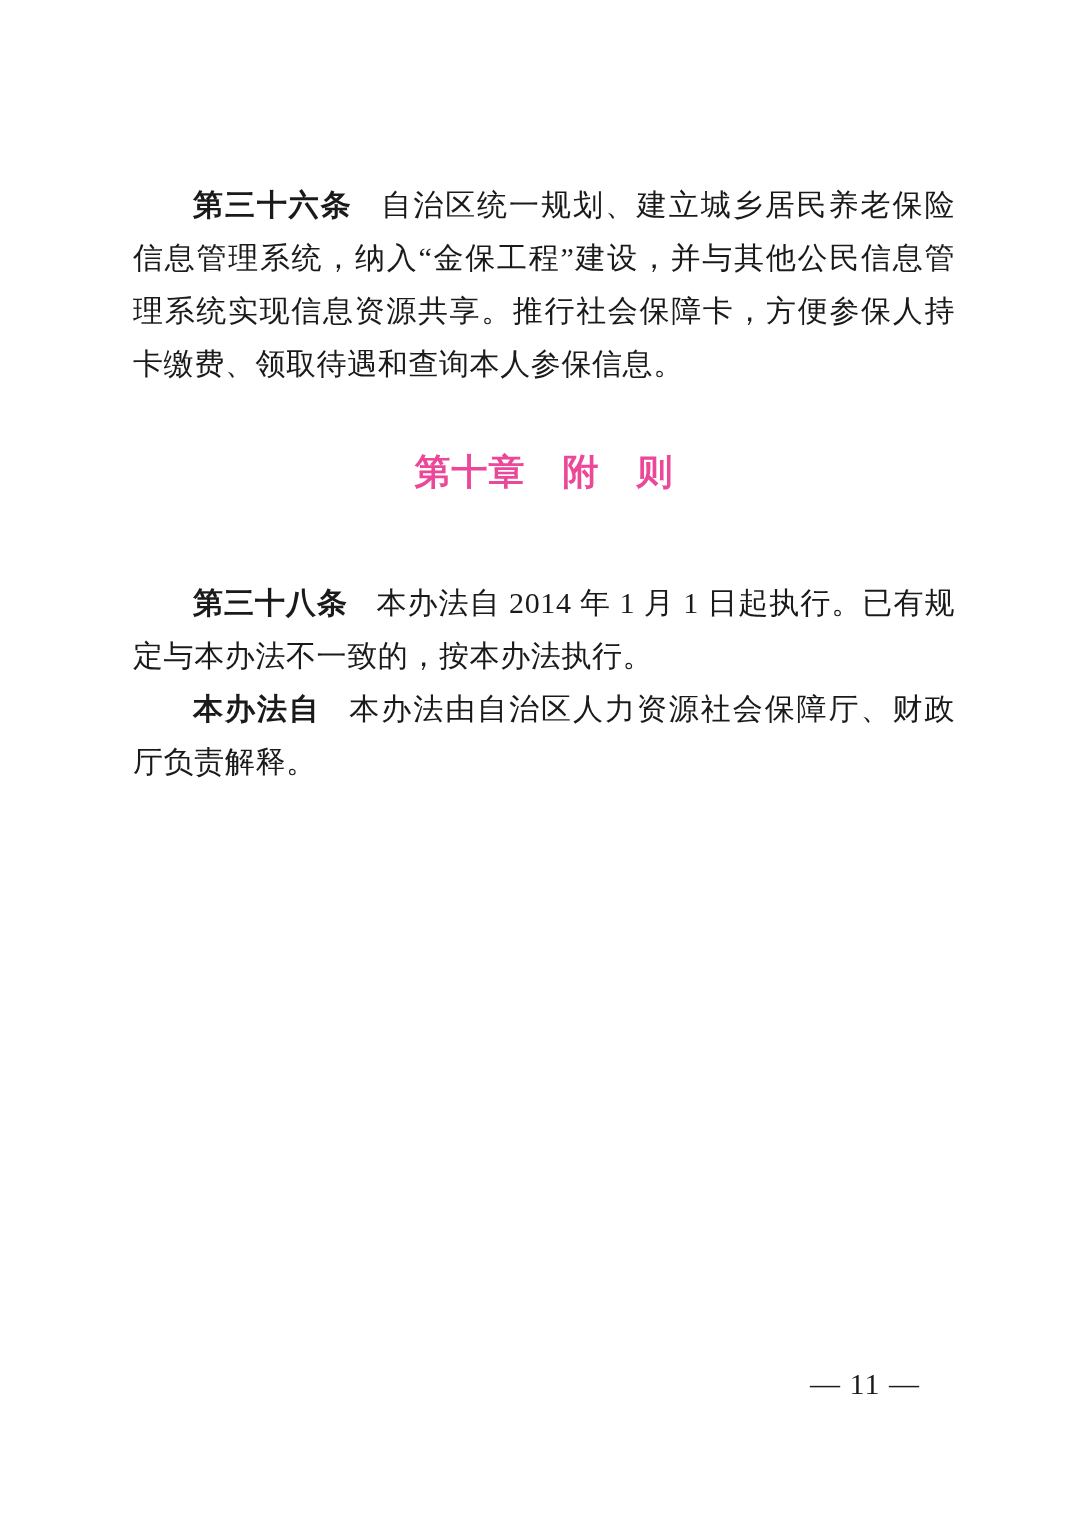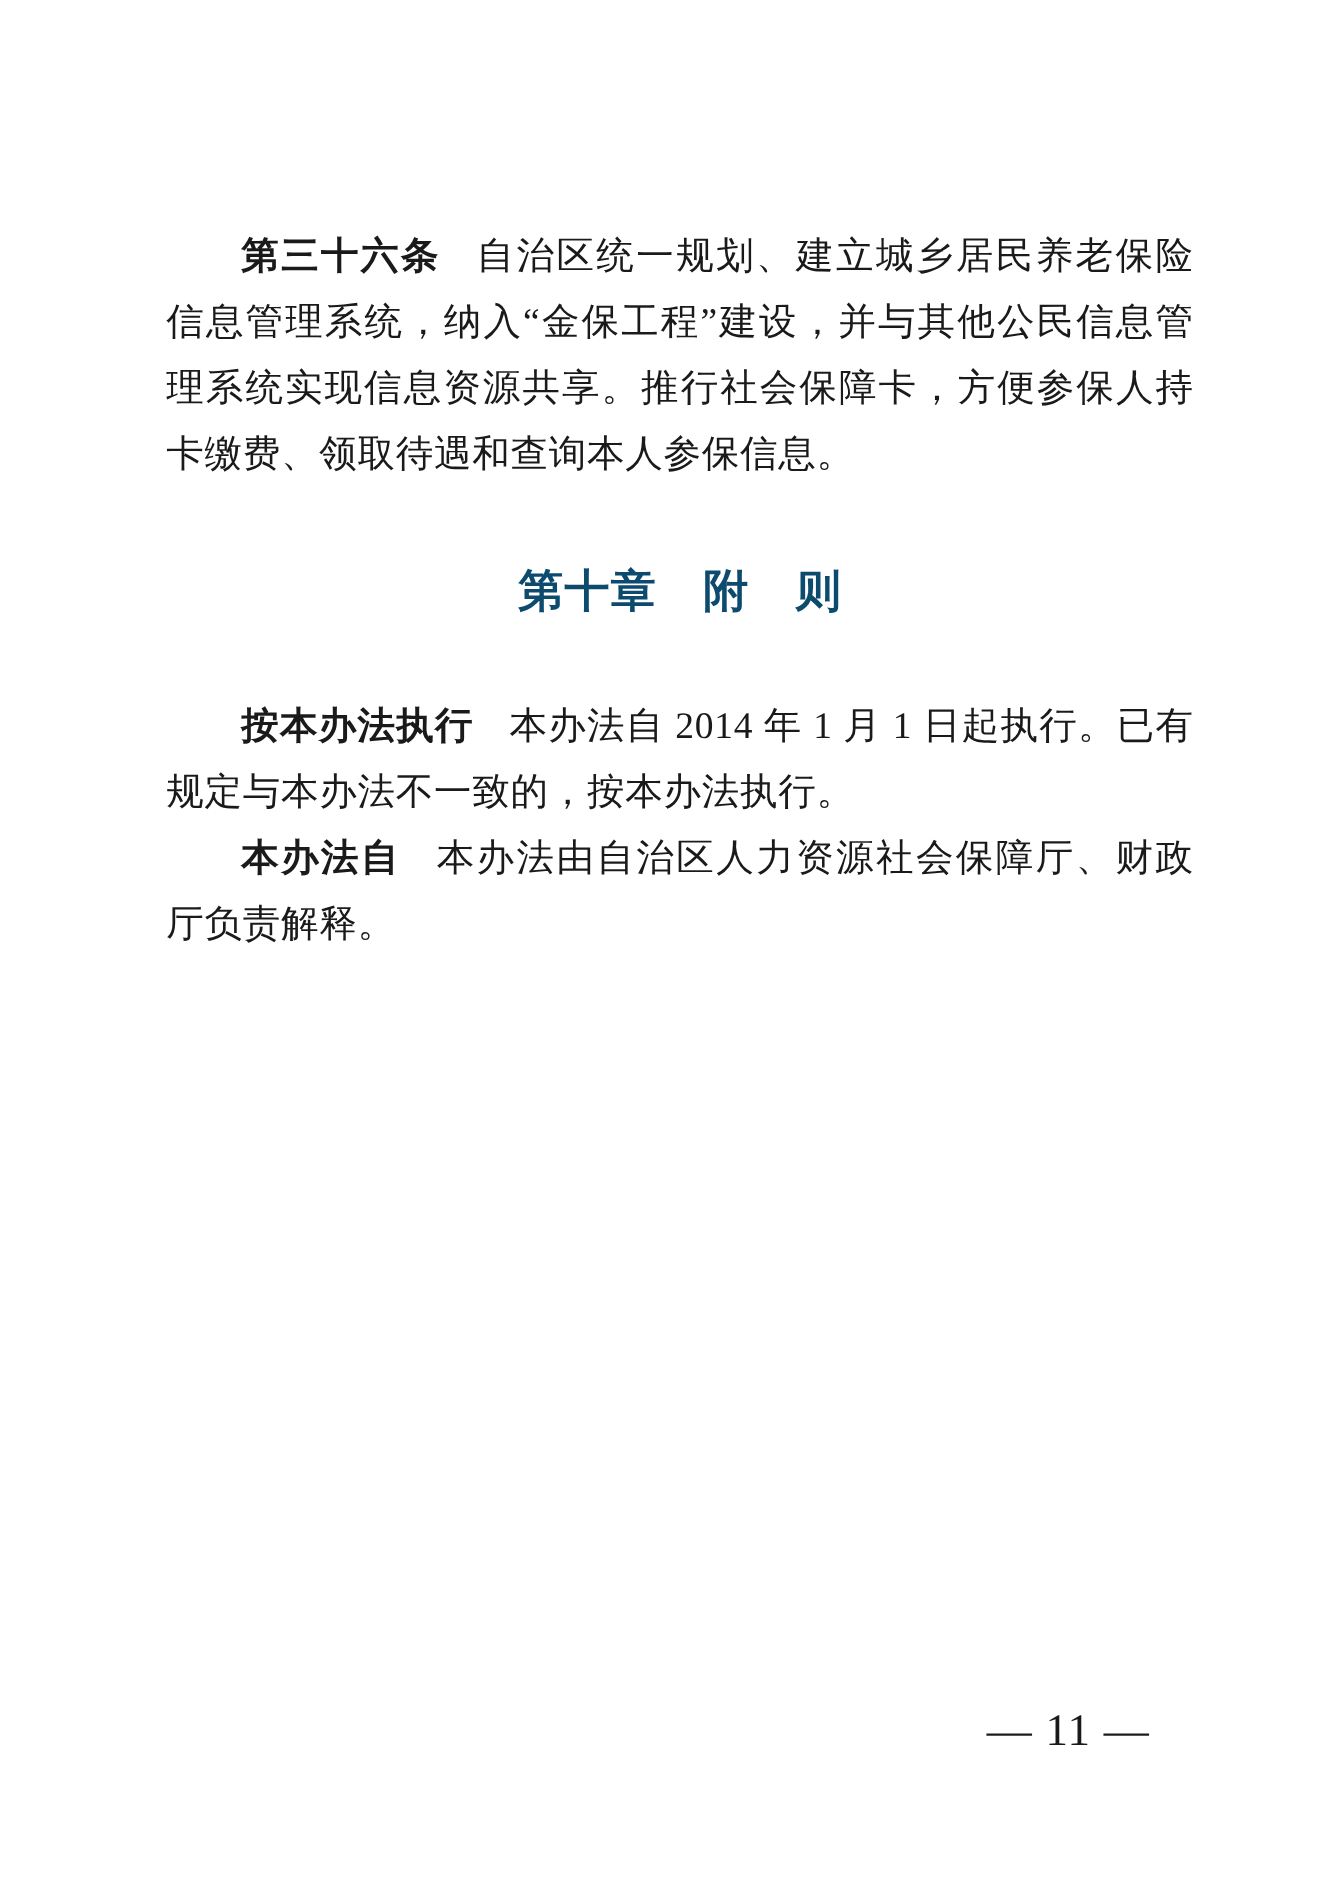--- a/index.html
+++ b/index.html
@@ -35,53 +35,53 @@
     text-justify: inter-character;
     text-indent: 2em;
     color: #1a1a1a;
   }
   .article-number {
     font-family: "Liberation Sans", "DejaVu Sans", sans-serif;
     font-weight: 700;
     margin-right: 0.95em;
   }
   .chapter-heading {
-    font-family: Liberation Sans, sans-serif;
+    font-family: Liberation Serif, serif;
     font-size: 36px;
     font-weight: 700;
     line-height: 53px;
     text-align: center;
     letter-spacing: 1px;
     margin-top: 56px;
-    margin-bottom: 55px;
-    color: #0c4a6e;
+    margin-bottom: 77px;
+    color: #ec4899;
   }
   .page-number {
     position: absolute;
     top: 1368px;
     right: 154px;
-    font-size: 36px;
+    font-size: 30px;
     line-height: 32px;
     letter-spacing: 1px;
     color: #1a1a1a;
     white-space: nowrap;
   }
 </style>
 </head>
 <body>
 
 <div class="page">
 
   <div class="content">
 
     <p class="article"><span class="article-number">第三十六条</span><span>自治区统一规划、建立城乡居民养老保险信息管理系统，纳入“金保工程”建设，并与其他公民信息管理系统实现信息资源共享。推行社会保障卡，方便参保人持卡缴费、领取待遇和查询本人参保信息。</span></p>
 
     <h2 class="chapter-heading">第十章　附　则</h2>
 
-    <p class="article"><span class="article-number">按本办法执行</span><span>本办法自 2014 年 1 月 1 日起执行。已有规定与本办法不一致的，按本办法执行。</span></p>
+    <p class="article"><span class="article-number">第三十八条</span><span>本办法自 2014 年 1 月 1 日起执行。已有规定与本办法不一致的，按本办法执行。</span></p>
 
     <p class="article"><span class="article-number">本办法自</span><span>本办法由自治区人力资源社会保障厅、财政厅负责解释。</span></p>
 
   </div>
 
   <div class="page-number">— 11 —</div>
 
 </div>
 
 </body></html>

